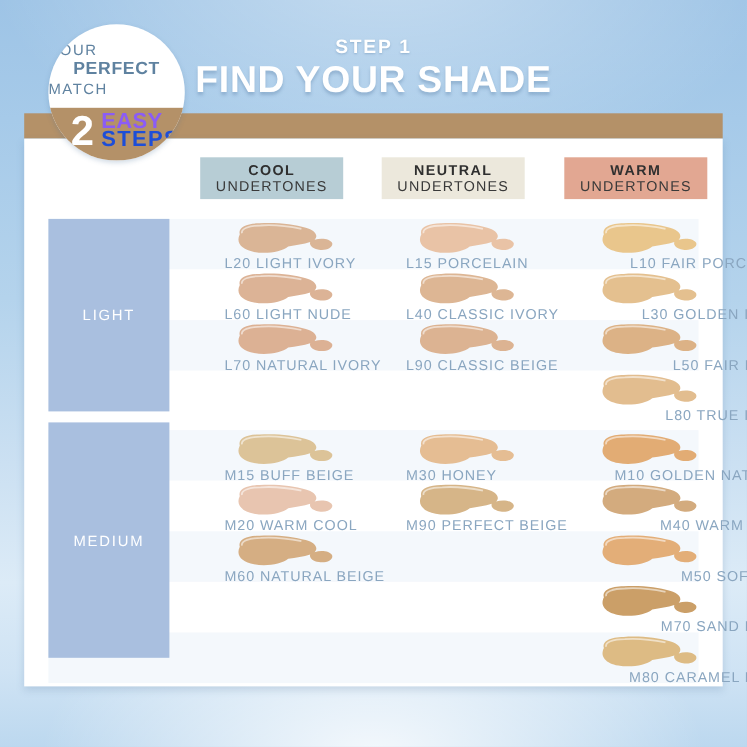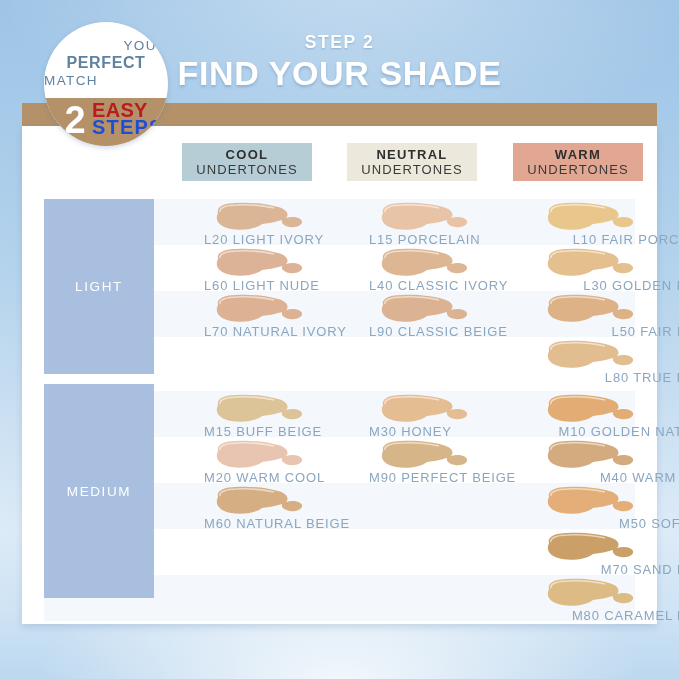--- a/index.html
+++ b/index.html
@@ -33,25 +33,25 @@
   .card{
     position:absolute;left:22px;top:126px;width:635px;height:498px;
     background:#ffffff;box-shadow:0 3px 7px rgba(80,120,160,.22);
   }
   
   .badge{
     position:absolute;left:44px;top:22px;width:124px;height:124px;border-radius:50%;
     background:#ffffff;overflow:hidden;box-shadow:0 2px 5px rgba(70,110,150,.25);
   }
   .badge .tanhalf{position:absolute;left:0;top:76px;width:124px;height:48px;background:#b49168;}
-  .badge .l1{position:absolute;left:0;top:16px;width:124px;text-align:right;font-size:13.5px;letter-spacing:1.4px;color:#5f82a0;}
+  .badge .l1{position:absolute;left:0;top:16px;width:124px;text-align:left;font-size:13.5px;letter-spacing:1.4px;color:#5f82a0;}
   .badge .l2{position:absolute;left:0;top:32px;width:124px;text-align:center;font-size:16px;font-weight:bold;letter-spacing:.6px;color:#5f82a0;}
   .badge .l3{position:absolute;left:0;top:51px;width:124px;text-align:left;font-size:13.5px;letter-spacing:1.4px;color:#5f82a0;}
   .badge .num{position:absolute;left:14px;top:76px;width:34px;text-align:center;font-size:38px;font-weight:bold;color:#fff;line-height:44px;}
-  .badge .easy{position:absolute;left:48px;top:78px;font-size:20px;font-weight:bold;color:#b91c1c;letter-spacing:.3px;line-height:20px;}
+  .badge .easy{position:absolute;left:48px;top:78px;font-size:20px;font-weight:bold;color:#8b5cf6;letter-spacing:.3px;line-height:20px;}
   .badge .steps{position:absolute;left:48px;top:97px;font-size:20px;font-weight:bold;color:#1d4ed8;letter-spacing:1.2px;line-height:16px;text-align:center;}
   
   .colhead{position:absolute;height:38px;display:flex;align-items:center;justify-content:center;flex-direction:column;}
   .colhead .t1{font-size:13px;font-weight:bold;letter-spacing:1.3px;color:#2f2f2f;line-height:15px;}
   .colhead .t2{font-size:13px;letter-spacing:1.1px;color:#3a3a3a;line-height:15px;}
   
   .tone{position:absolute;left:44px;width:110px;background:#a9bfdf;
         display:flex;align-items:center;justify-content:center;}
   .tone span{color:#ffffff;font-size:13.5px;letter-spacing:1.6px;}
   
@@ -64,21 +64,21 @@
   .lbl{position:absolute;left:0;top:30px;width:186px;text-align:left;
        font-size:13px;letter-spacing:.85px;color:#8aa6c0;white-space:nowrap;}
   .lbl.right{text-align:right;}
 </style>
 </head>
 <body>
 
 <div id="stage">
 
   <div class="hdr">
-    <div class="step">STEP 2</div>
+    <div class="step">STEP 1</div>
     <div class="find">FIND YOUR SHADE</div>
   </div>
 
   <div class="tanband"></div>
 
   <div class="card"></div>
 
   <div class="badge">
     <div class="tanhalf"></div>
     <div class="l1">YOUR</div>

